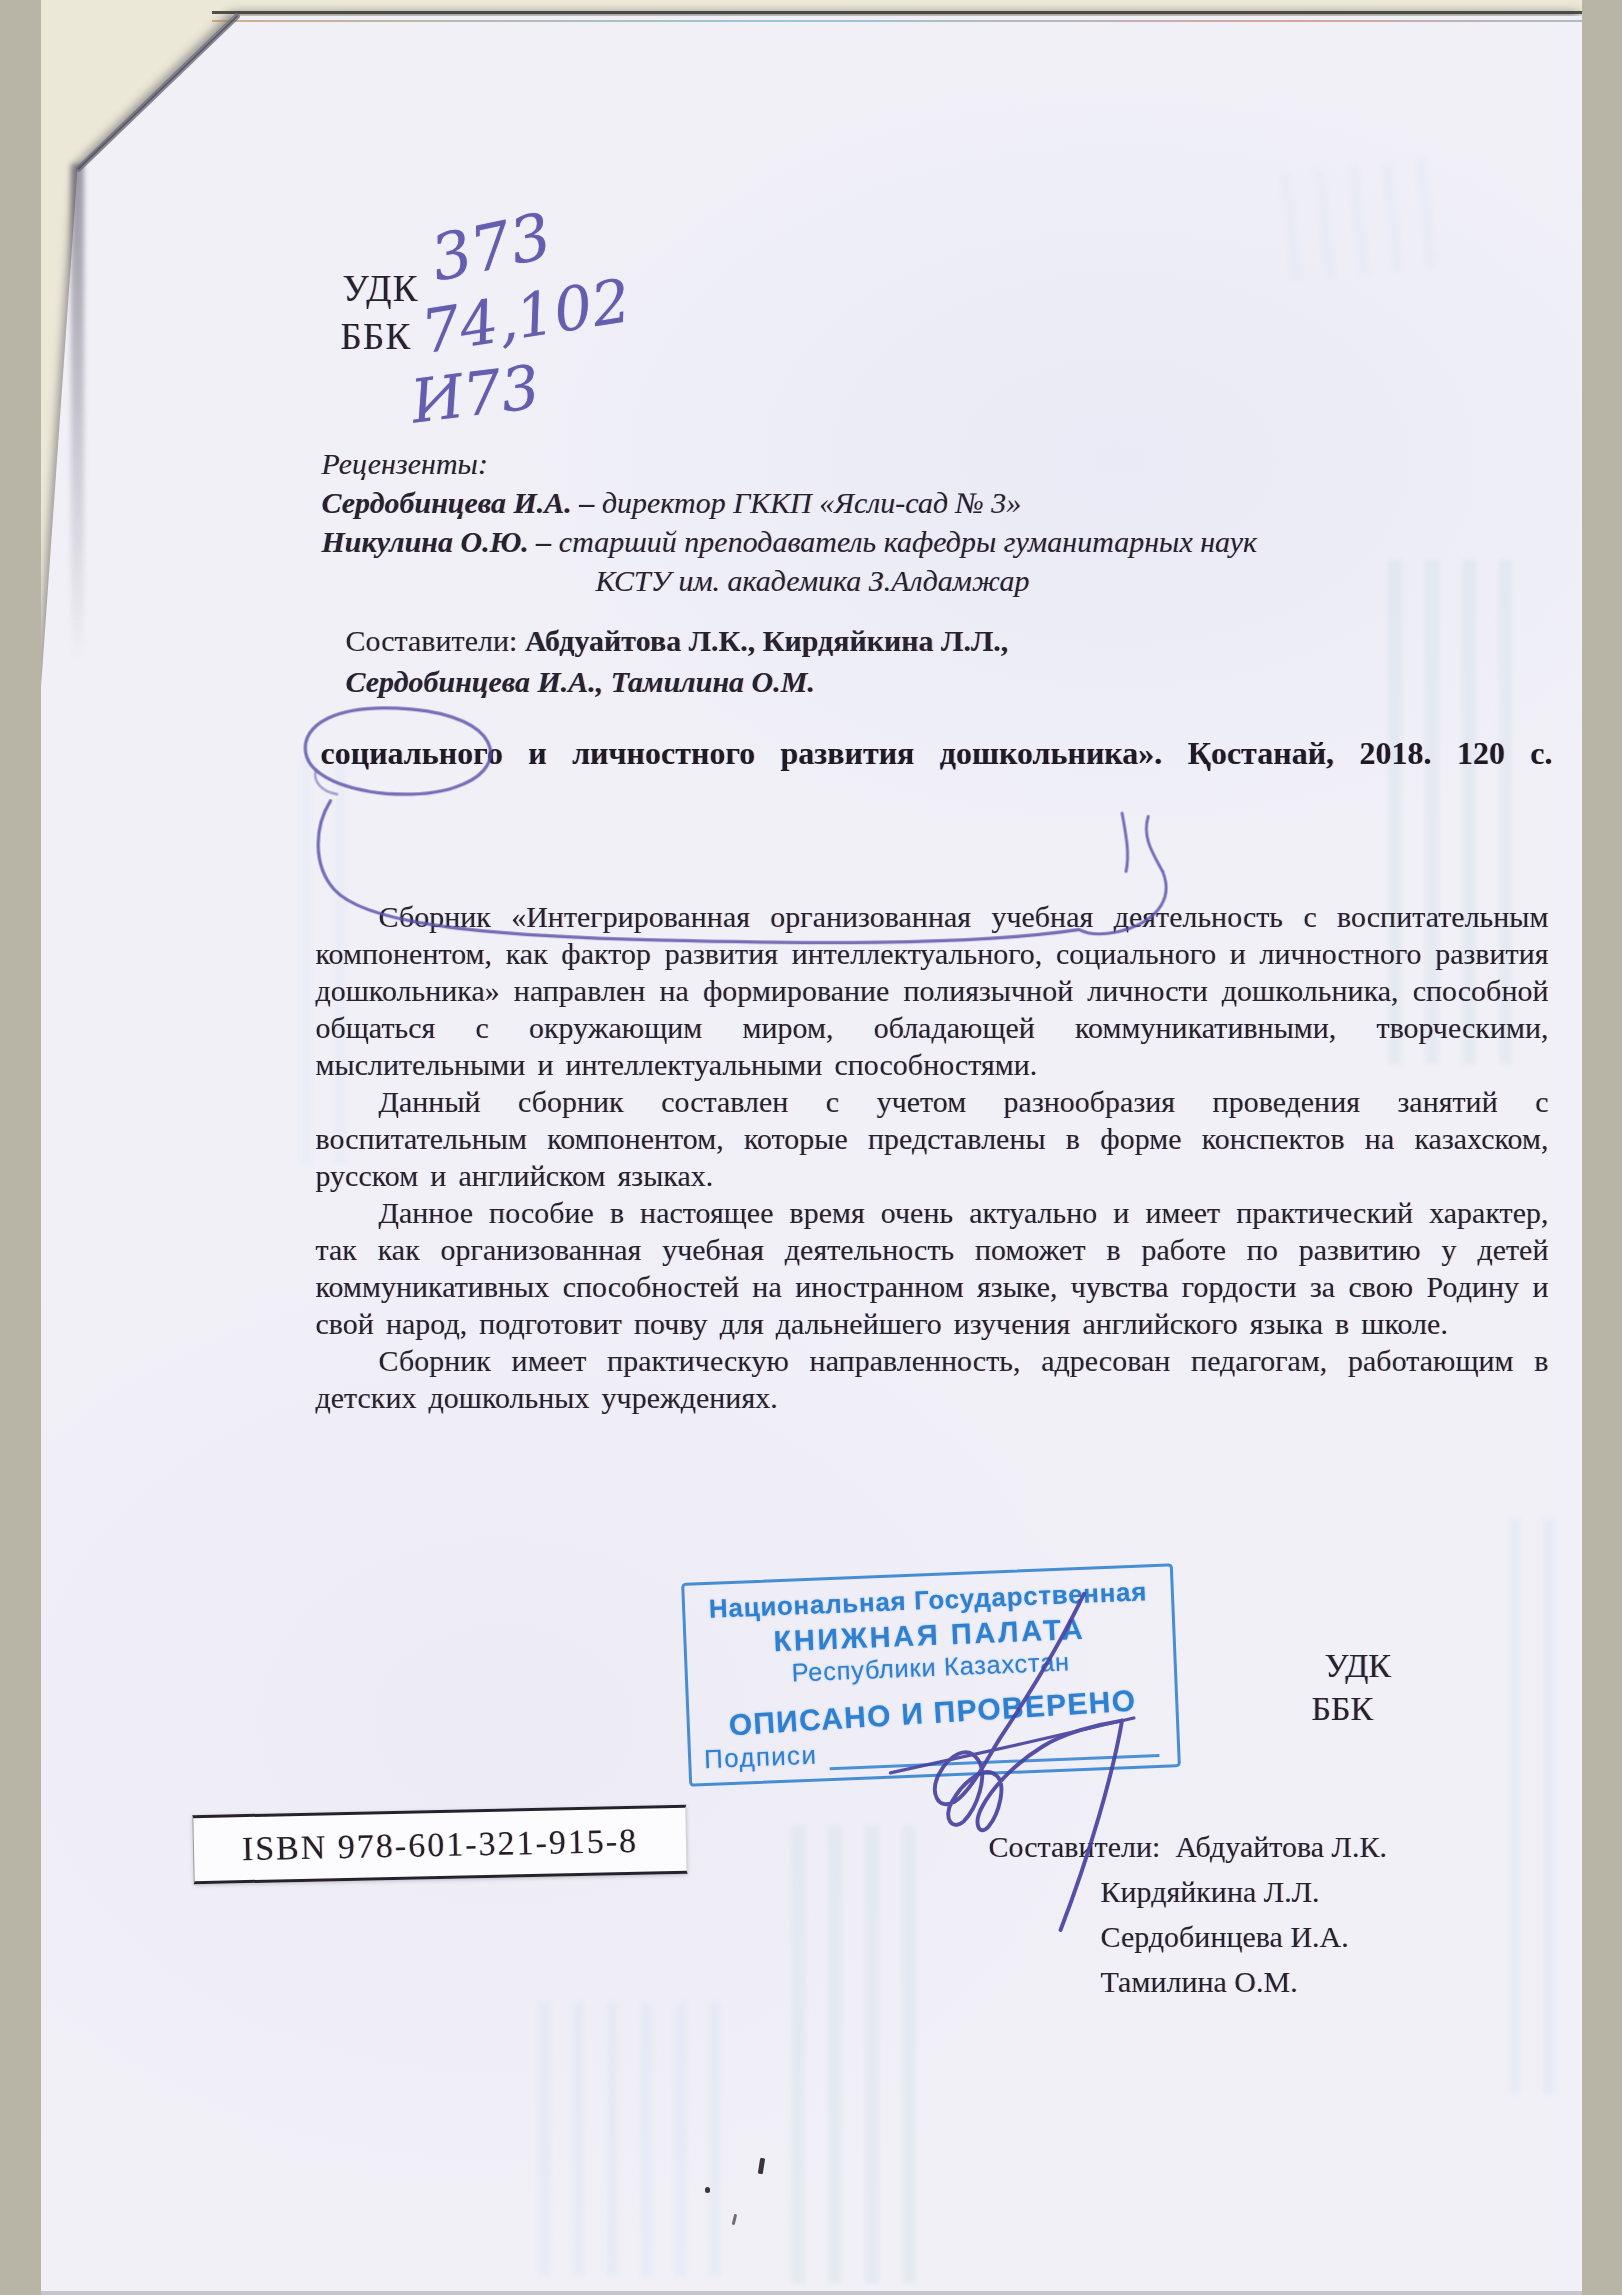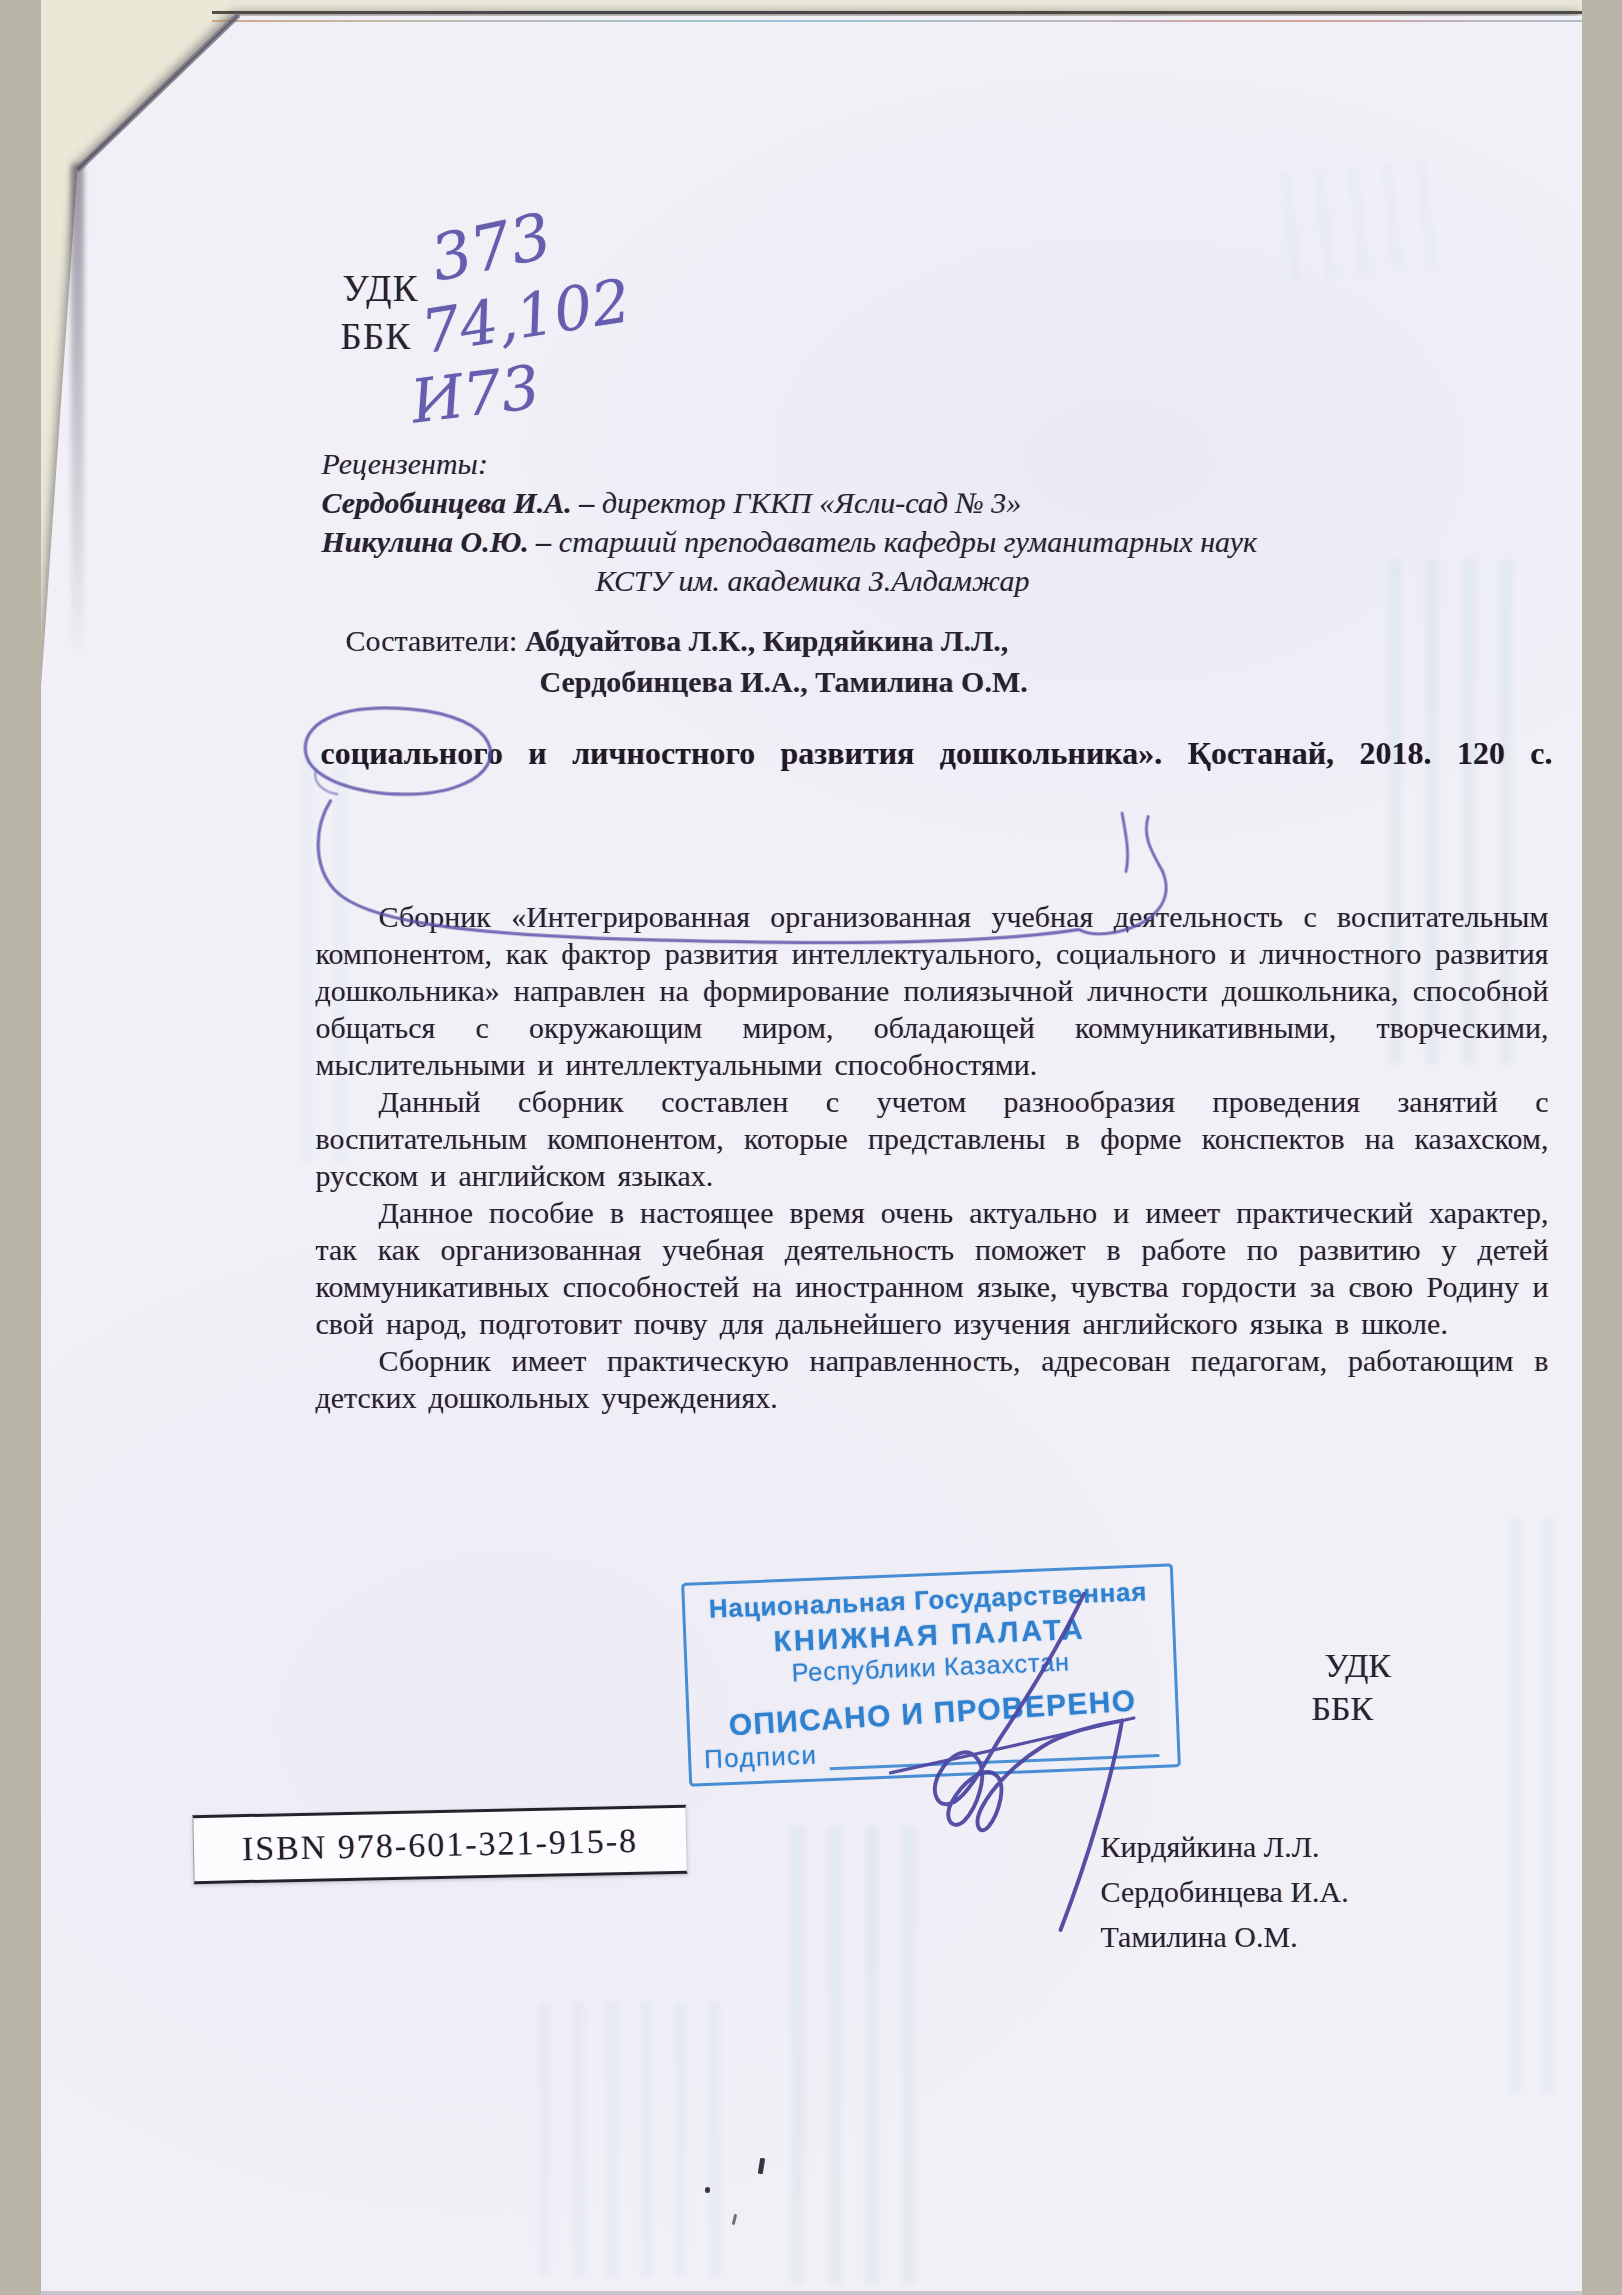--- a/index.html
+++ b/index.html
@@ -146,21 +146,21 @@
       <span>старший преподаватель кафедры гуманитарных наук</span>
     </div>
     <div style="margin-left:274px;">КСТУ им. академика З.Алдамжар</div>
   </div>
 
   <div class="abs print line46" style="left:305px;top:620px;line-height:41px;">
     <div>
       <span>Составители:</span>
       <span class="b">Абдуайтова Л.К., Кирдяйкина Л.Л.,</span>
     </div>
-    <div class="b" style="margin-left:194px;">Сердобинцева И.А., Тамилина О.М.</div>
+    <div class="b" style="font-style:italic;">Сердобинцева И.А., Тамилина О.М.</div>
   </div>
 
   <div class="abs print title-block" style="left:280px;top:724px;">
     <span class="title-line">социального и личностного развития дошкольника». Қостанай, 2018. 120 с.</span>
   </div>
 
   <div class="abs print body-block" style="left:275px;top:898px;">
     <p>Сборник «Интегрированная организованная  учебная деятельность с воспитательным компонентом, как фактор развития интеллектуального, социального и личностного развития дошкольника»  направлен на формирование полиязычной личности дошкольника, способной общаться с окружающим миром, обладающей коммуникативными, творческими, мыслительными и интеллектуальными способностями.</p>
     <p>Данный сборник составлен с учетом разнообразия проведения занятий с воспитательным компонентом, которые представлены в форме конспектов на казахском, русском и английском языках.</p>
     <p>Данное пособие в настоящее время очень актуально и имеет практический характер, так как организованная учебная деятельность  поможет в работе  по развитию у детей коммуникативных способностей на иностранном языке, чувства гордости за свою Родину и свой народ, подготовит почву для дальнейшего изучения английского языка в школе.</p>
@@ -181,20 +181,24 @@
   <div class="abs print class-bottom" style="left:1271px;top:1644px;">
     <div class="indent">УДК</div>
     <div>ББК</div>
   </div>
 
   <div class="isbn-label">
     <span class="print">ISBN 978-601-321-915-8</span>
   </div>
 
   <div class="abs print comp-bottom" style="left:948px;top:1824px;">
+    <div class="row0">
+      <span>Составители:</span>&nbsp;
+      <span>Абдуайтова Л.К.</span>
+    </div>
     <div class="nm">Кирдяйкина Л.Л.</div>
     <div class="nm">Сердобинцева И.А.</div>
     <div class="nm">Тамилина О.М.</div>
   </div>
 
   <div class="speck" style="left:718px;top:2158px;width:4.6px;height:15.7px;transform:rotate(9deg);"></div>
   <div class="speck" style="left:664px;top:2187px;width:5.9px;height:5.9px;border-radius:50%;"></div>
   <div class="speck" style="left:692px;top:2214px;width:3.3px;height:10.5px;transform:rotate(14deg);opacity:.7;"></div>
 
   <svg class="overlay" width="1623" height="2295" viewBox="0 0 2480 3508">

